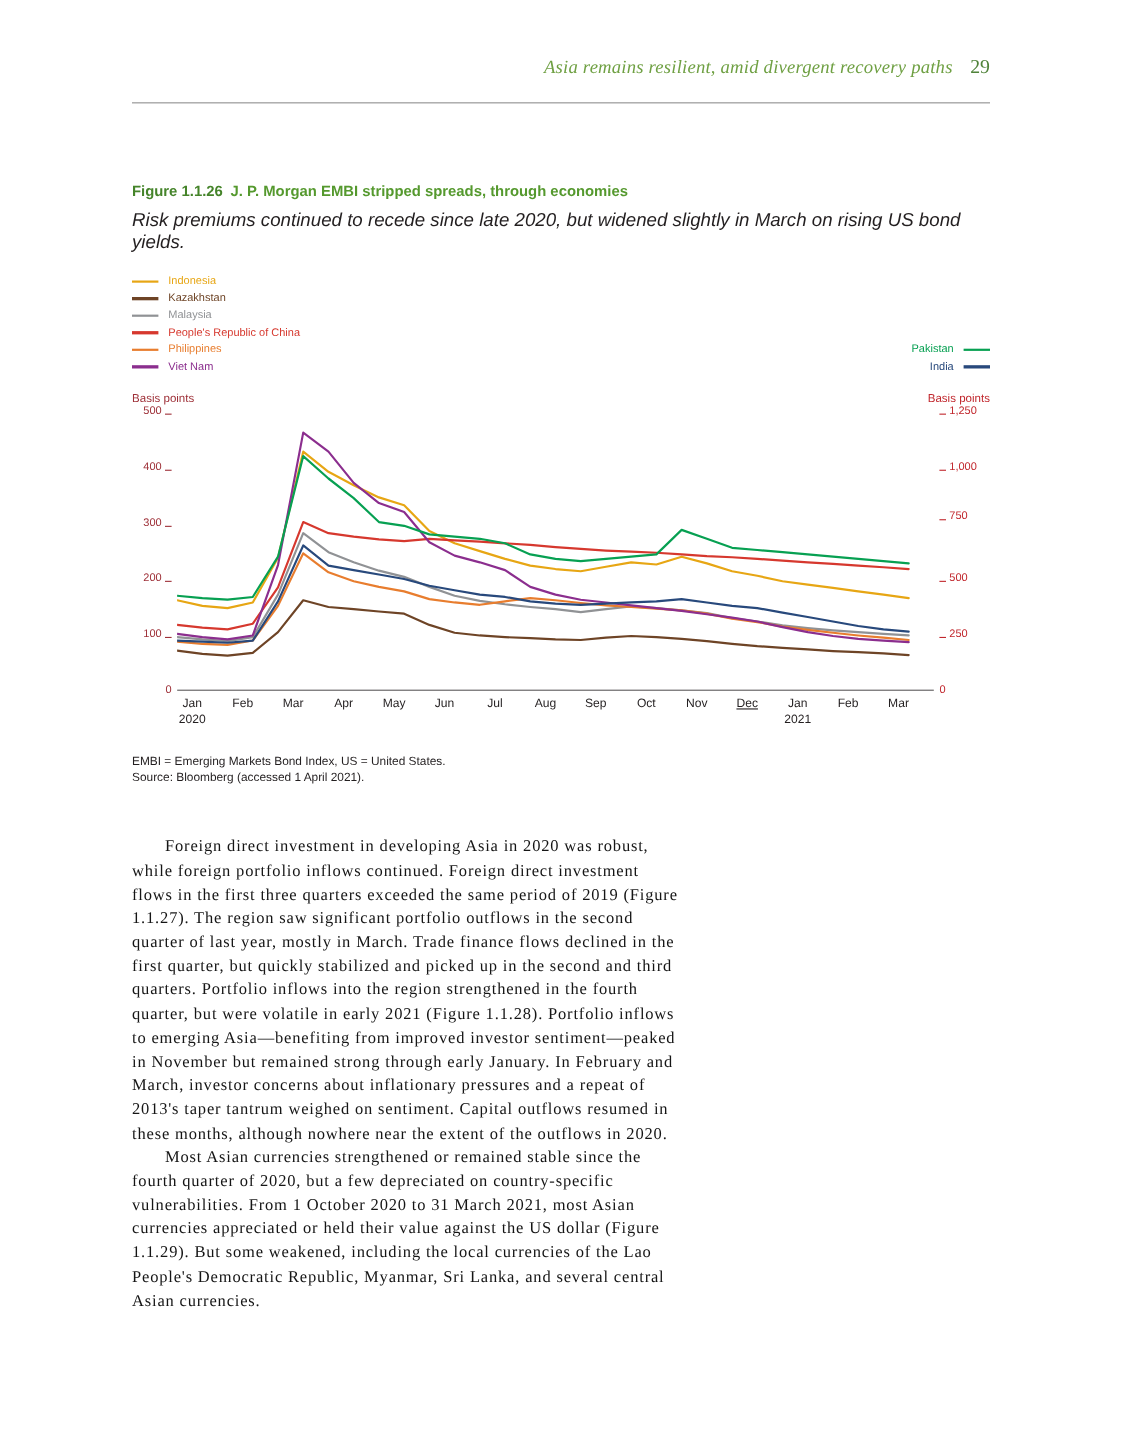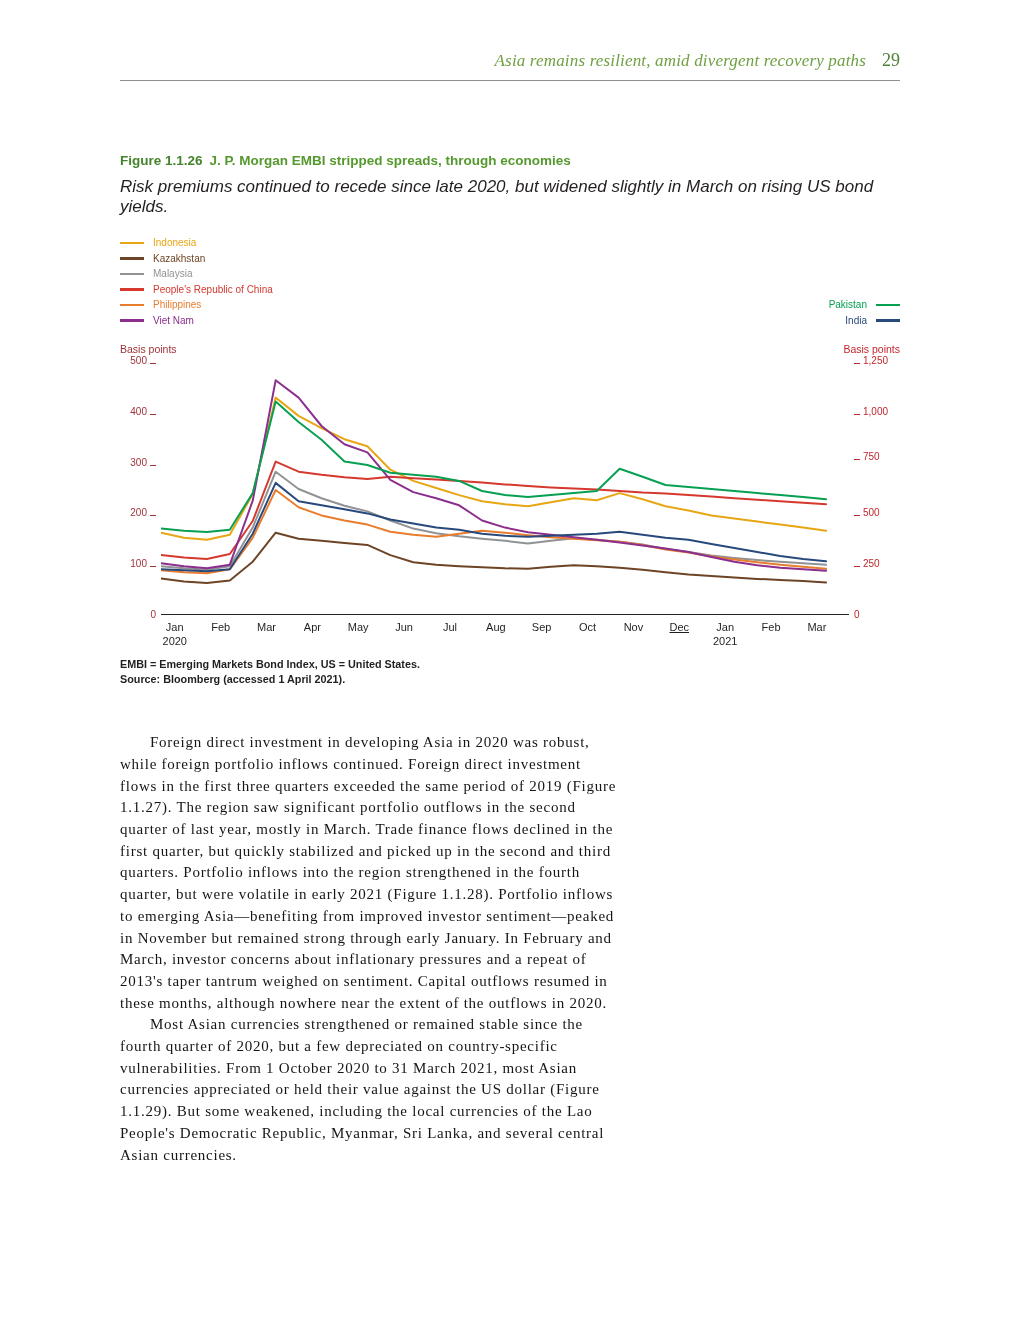--- a/index.html
+++ b/index.html
@@ -1,20 +1,20 @@
 <!DOCTYPE html>
 <html><head>
 <meta charset="utf-8">
 <style>
   html,body{margin:0;padding:0;background:#ffffff;}
   body{width:1020px;height:1320px;font-family:"Liberation Sans",sans-serif;color:#231f20;}
   .page{position:relative;width:1020px;height:1320px;background:#fff;overflow:hidden;}
 
   
-  .header{margin:0 120px;padding-top:50px;padding-bottom:9px;display:flex;justify-content:flex-end;
+  .header{margin:0 120px;padding-top:50px;padding-bottom:22px;display:flex;justify-content:flex-end;
           align-items:baseline;gap:16px;border-bottom:1px solid #8f8f8f;}
   .running-title{font-family:"Liberation Serif",serif;font-style:italic;font-size:17px;color:#6fa043;letter-spacing:.01em;}
   .page-number{font-family:"Liberation Serif",serif;font-size:18px;color:#50833a;}
 
   
   .figure{margin:72px 120px 0;}
   .fig-title-line{font-size:13.5px;font-weight:700;}
   .fig-label{color:#45842a;margin-right:7px;}
   .fig-title{color:#55992e;}
   .fig-subtitle{margin-top:9px;font-style:italic;font-size:17px;color:#231f20;}
@@ -37,21 +37,21 @@
   .yl-right{grid-column:3;color:#c1272d;}
   .ytick{position:absolute;display:flex;align-items:center;gap:3px;height:12px;line-height:12px;white-space:nowrap;}
   .yl-left .ytick{right:0;}
   .yl-right .ytick{left:0;}
   .tickdash{width:6px;height:1px;background:currentColor;display:inline-block;margin-top:5px;}
   .plot-wrap{grid-column:2;grid-row:1;position:relative;}
   #plot-svg{display:block;width:100%;height:254px;}
   .xlabels{grid-column:2;grid-row:2;position:relative;height:38px;font-size:11px;color:#231f20;}
   .xlab{position:absolute;top:5px;transform:translateX(-50%);text-align:center;line-height:14px;white-space:nowrap;}
 
-  .footnotes{margin-top:4px;font-size:10.8px;line-height:14.6px;color:#231f20;font-weight:bold;}
+  .footnotes{margin-top:19px;font-size:10.8px;line-height:14.6px;color:#231f20;}
 
   
   .body-text{margin:46px 0 0 120px;width:502px;font-family:"Liberation Serif",serif;font-size:15px;
              line-height:21.7px;letter-spacing:.05em;color:#151515;}
   .body-text p{margin:0;text-indent:30px;}
 </style>
 </head>
 <body>
 
 <div class="page">

